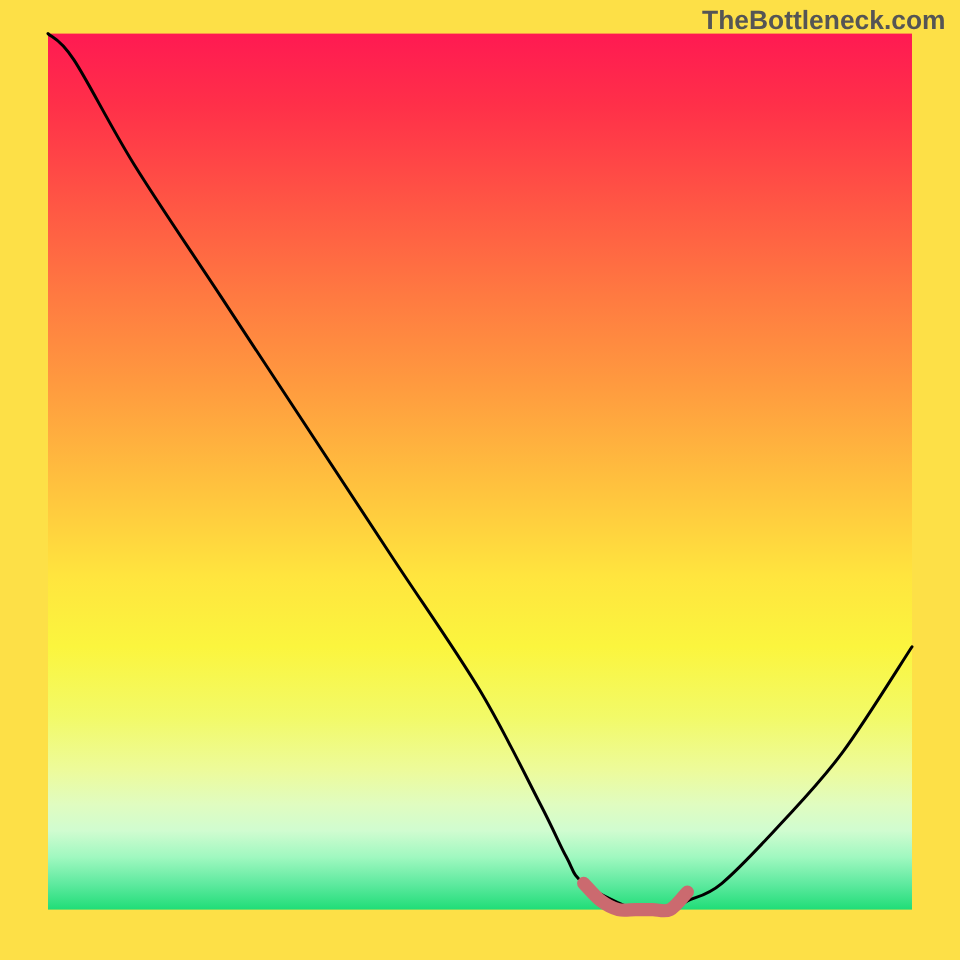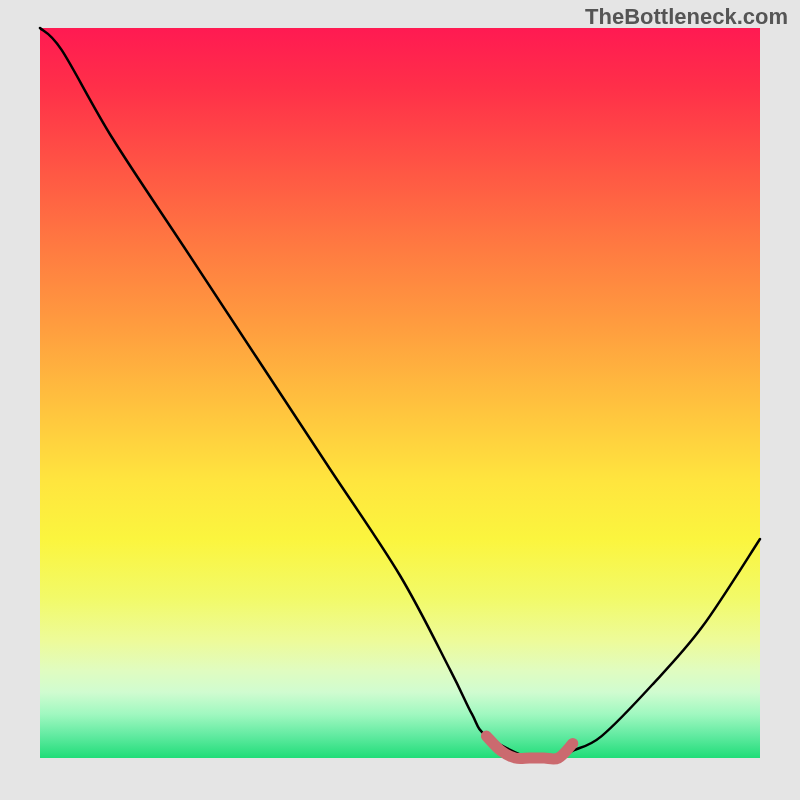--- a/index.html
+++ b/index.html
@@ -7,21 +7,21 @@
     padding: 0;
     width: 800px;
     height: 800px;
     background: #000;
     font-family: Arial, Helvetica, sans-serif;
   }
   .container {
     position: relative;
     width: 800px;
     height: 800px;
-    background: #e5e5e5;
+    background: #fde047;
     text-align: right;
   }
   .watermark {
     position: absolute;
     top: 4px;
     right: 12px;
     color: #555;
     font-size: 22px;
     font-weight: bold;
     z-index: 10;

